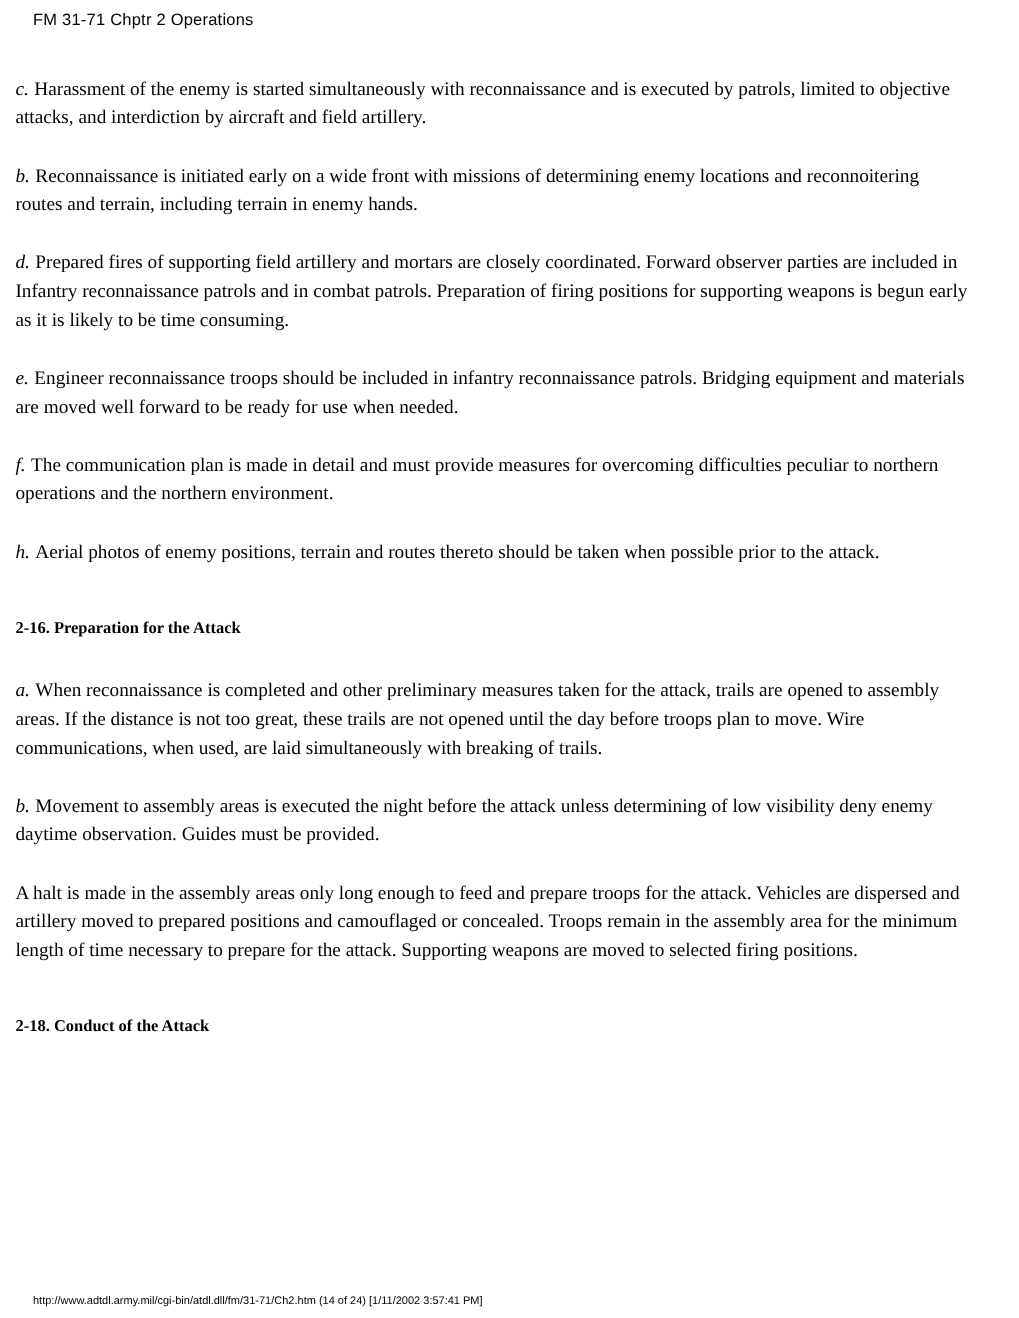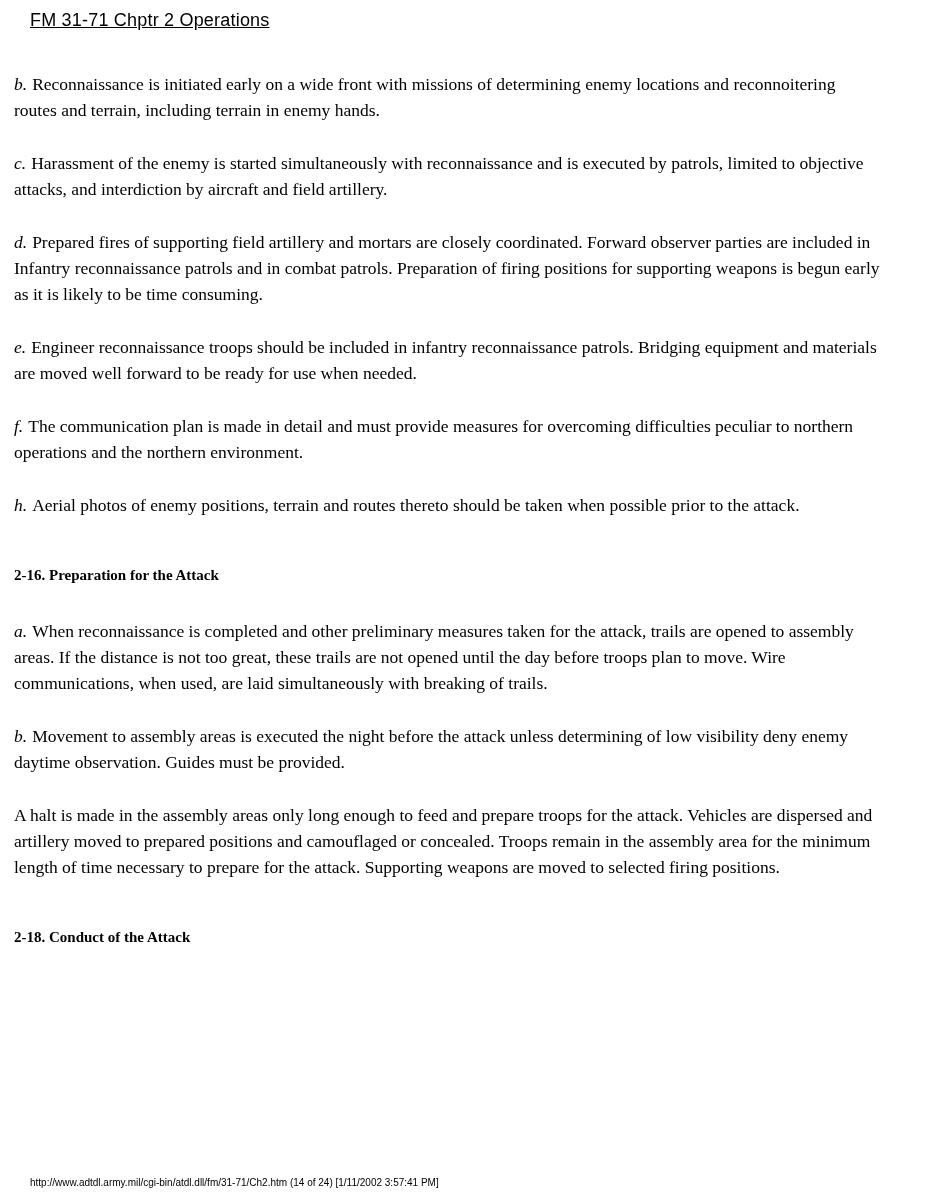--- a/index.html
+++ b/index.html
@@ -7,24 +7,23 @@
     width: 926px;
     min-height: 1198px;
     background: #ffffff;
     color: #000000;
     font-family: "Liberation Serif", serif;
     position: relative;
     box-sizing: border-box;
   }
   .page-header {
     font-family: "Liberation Sans", sans-serif;
-    font-size: 18px;
+    font-size: 15px;
     padding: 10px 0 0 30px;
     letter-spacing: 0.2px;
-    text-decoration: underline;
   }
   .content {
     padding: 40px 44px 80px 14px;
     font-size: 17.5px;
     line-height: 26px;
   }
   .para { margin: 0 0 27px 0; }
   .para .lbl { font-style: italic; margin-right: 5px; }
   .heading {
     font-size: 15px;
@@ -43,23 +42,23 @@
 </style>
 </head>
 <body>
 
 <div class="page">
 
   <div class="page-header">FM 31-71 Chptr 2 Operations</div>
 
   <div class="content">
 
+    <p class="para"><span class="lbl">c.</span><span class="txt">Harassment of the enemy is started simultaneously with reconnaissance and is executed by patrols, limited to objective attacks, and interdiction by aircraft and field artillery.</span></p>
+
     <p class="para"><span class="lbl">b.</span><span class="txt">Reconnaissance is initiated early on a wide front with missions of determining enemy locations and reconnoitering routes and terrain, including terrain in enemy hands.</span></p>
-
-    <p class="para"><span class="lbl">c.</span><span class="txt">Harassment of the enemy is started simultaneously with reconnaissance and is executed by patrols, limited to objective attacks, and interdiction by aircraft and field artillery.</span></p>
 
     <p class="para"><span class="lbl">d.</span><span class="txt">Prepared fires of supporting field artillery and mortars are closely coordinated. Forward observer parties are included in Infantry reconnaissance patrols and in combat patrols. Preparation of firing positions for supporting weapons is begun early as it is likely to be time consuming.</span></p>
 
     <p class="para"><span class="lbl">e.</span><span class="txt">Engineer reconnaissance troops should be included in infantry reconnaissance patrols. Bridging equipment and materials are moved well forward to be ready for use when needed.</span></p>
 
     <p class="para"><span class="lbl">f.</span><span class="txt">The communication plan is made in detail and must provide measures for overcoming difficulties peculiar to northern operations and the northern environment.</span></p>
 
 
     <p class="para"><span class="lbl">h.</span><span class="txt">Aerial photos of enemy positions, terrain and routes thereto should be taken when possible prior to the attack.</span></p>
 

